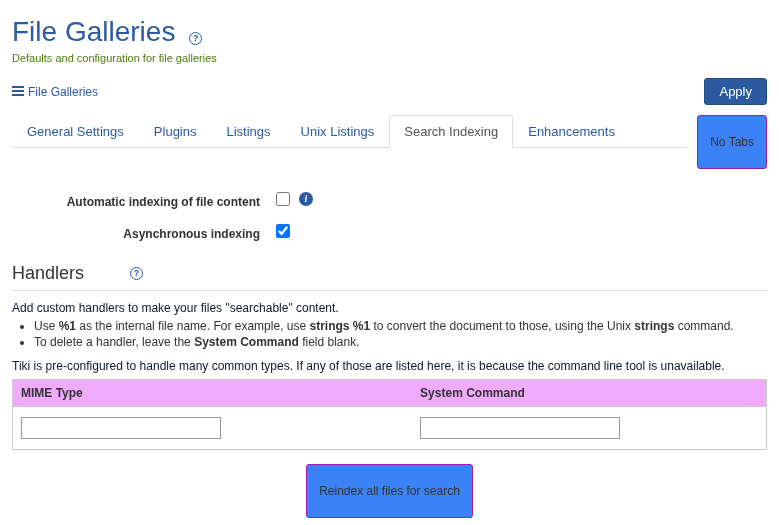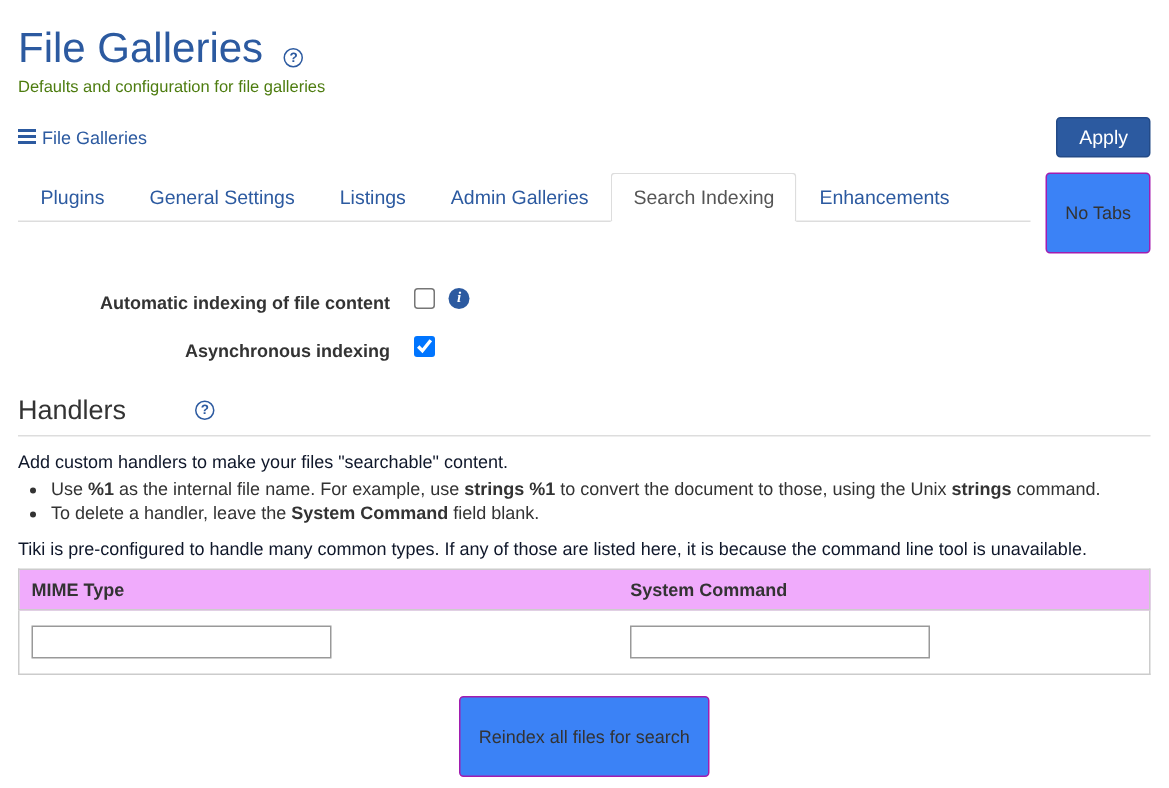--- a/index.html
+++ b/index.html
@@ -216,24 +216,24 @@
           </g>
         </svg>
     </span>
     <span>File Galleries</span>
   </a>
   <button class="btn-primary">Apply</button>
 </div>
 
 <div class="tabbar-wrap">
   <div class="tabs" id="tabs-container">
+      <div class="tab">General Settings</div>
       <div class="tab">Plugins</div>
-      <div class="tab">General Settings</div>
       <div class="tab">Listings</div>
-      <div class="tab">Admin Galleries</div>
+      <div class="tab">Unix Listings</div>
       <div class="tab active">Search Indexing</div>
       <div class="tab">Enhancements</div>
     </div>
   <button class="btn-default">No Tabs</button>
 </div>
 
 <div style="margin-top:20px;">
   <div class="form-row">
     <div class="form-label">Automatic indexing of file content</div>
     <div class="form-control-cell">

